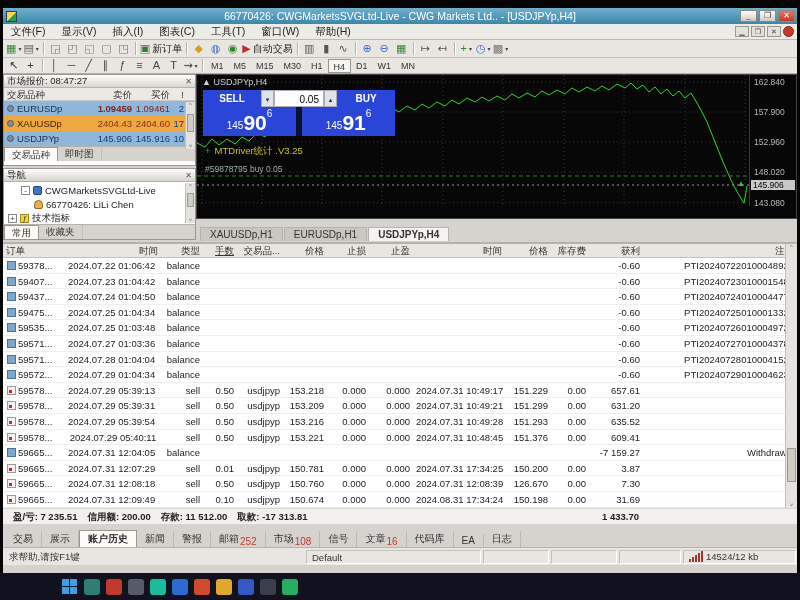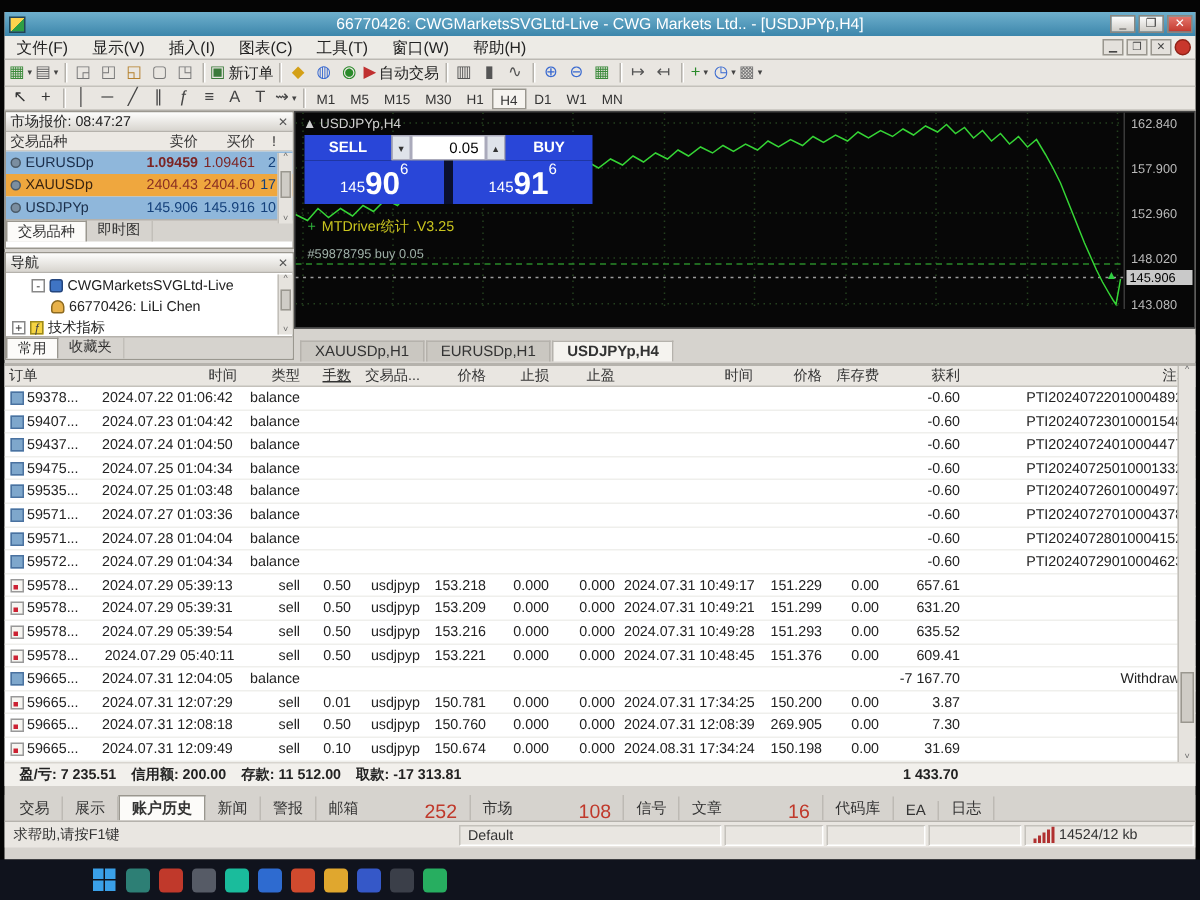--- a/index.html
+++ b/index.html
@@ -102,21 +102,21 @@
   .ic-sell{background:#f6f5f1;border:1px solid #999;position:relative;}
   .ic-sell::after{content:"";position:absolute;left:1px;bottom:1px;width:3px;height:3px;background:#c23; }
   .tsum{display:flex;height:16px;line-height:16px;font-size:9.5px;font-weight:bold;color:#222;background:#f2f0ec;border-top:1px solid #d8d5cf;position:relative;}
   .tsum span{margin-left:10px;}
   .tsum .total{position:absolute;right:158px;}
 
   
   .btabs{position:absolute;left:0;top:522px;right:0;height:17px;background:#d6d3ce;display:flex;align-items:flex-end;font-size:10px;padding-left:2px;}
   .btab{padding:1px 8px;color:#333;border-right:1px solid #bdbab4;display:flex;align-items:center;gap:1px;}
   .btab.on{background:#fcfbf9;border:1px solid #9a978f;border-bottom:none;font-weight:bold;}
-  .badge{color:#c0392b;font-size:13px;position:relative;top:2px;margin-left:43px;}
+  .badge{color:#c0392b;font-size:10px;position:relative;top:2px;}
   .statusbar{position:absolute;left:0;top:539px;right:0;height:18px;background:#e9e6e1;border-top:1px solid #b5b2ac;display:flex;font-size:9.5px;color:#333;align-items:center;}
   .scell{height:14px;line-height:14px;border:1px solid #c4c1bb;border-right-color:#fff;border-bottom-color:#fff;margin:0 1px;padding:0 5px;overflow:hidden;white-space:nowrap;}
   .bars{display:inline-flex;align-items:flex-end;gap:1px;margin-right:3px;}
   .bars i{display:block;width:2px;background:#b03030;}
 
   
   .taskbar{position:absolute;left:0;top:573px;width:800px;height:27px;background:#10131d;display:flex;align-items:center;gap:6px;padding-left:62px;}
   .start{width:16px;height:16px;display:grid;grid-template-columns:7px 7px;grid-template-rows:7px 7px;gap:1px;}
   .start i{background:#3aa0e8;display:block;}
   .tico{width:16px;height:16px;border-radius:3px;}
@@ -670,21 +670,21 @@
             <div class="tc l" style="width: 96px;">2024.07.31 12:04:05</div>
             <div class="tc r" style="width: 42px;">balance</div>
             <div class="tc r" style="width: 34px;"></div>
             <div class="tc r" style="width: 46px;"></div>
             <div class="tc r" style="width: 44px;"></div>
             <div class="tc r" style="width: 42px;"></div>
             <div class="tc r" style="width: 44px;"></div>
             <div class="tc l" style="width: 92px;"></div>
             <div class="tc r" style="width: 46px;"></div>
             <div class="tc r" style="width: 38px;"></div>
-            <div class="tc r" style="width: 54px;">-7 167.70</div>
+            <div class="tc r" style="width: 54px;">-7 159.27</div>
             <div class="tc cm r">Withdrawal</div>
           </div>
           <div class="trow">
             <div class="tc l" style="width: 62px; display: flex;">
               <div class="ic ic-sell"></div>
               <span>59665...</span>
             </div>
             <div class="tc l" style="width: 96px;">2024.07.31 12:07:29</div>
             <div class="tc r" style="width: 42px;">sell</div>
             <div class="tc r" style="width: 34px;">0.01</div>
@@ -704,21 +704,21 @@
               <span>59665...</span>
             </div>
             <div class="tc l" style="width: 96px;">2024.07.31 12:08:18</div>
             <div class="tc r" style="width: 42px;">sell</div>
             <div class="tc r" style="width: 34px;">0.50</div>
             <div class="tc r" style="width: 46px;">usdjpyp</div>
             <div class="tc r" style="width: 44px;">150.760</div>
             <div class="tc r" style="width: 42px;">0.000</div>
             <div class="tc r" style="width: 44px;">0.000</div>
             <div class="tc l" style="width: 92px;">2024.07.31 12:08:39</div>
-            <div class="tc r" style="width: 46px;">269.905</div>
+            <div class="tc r" style="width: 46px;">126.670</div>
             <div class="tc r" style="width: 38px;">0.00</div>
             <div class="tc r" style="width: 54px;">7.30</div>
             <div class="tc cm r"></div>
           </div>
           <div class="trow">
             <div class="tc l" style="width: 62px; display: flex;">
               <div class="ic ic-sell"></div>
               <span>59665...</span>
             </div>
             <div class="tc l" style="width: 96px;">2024.07.31 12:09:49</div>

